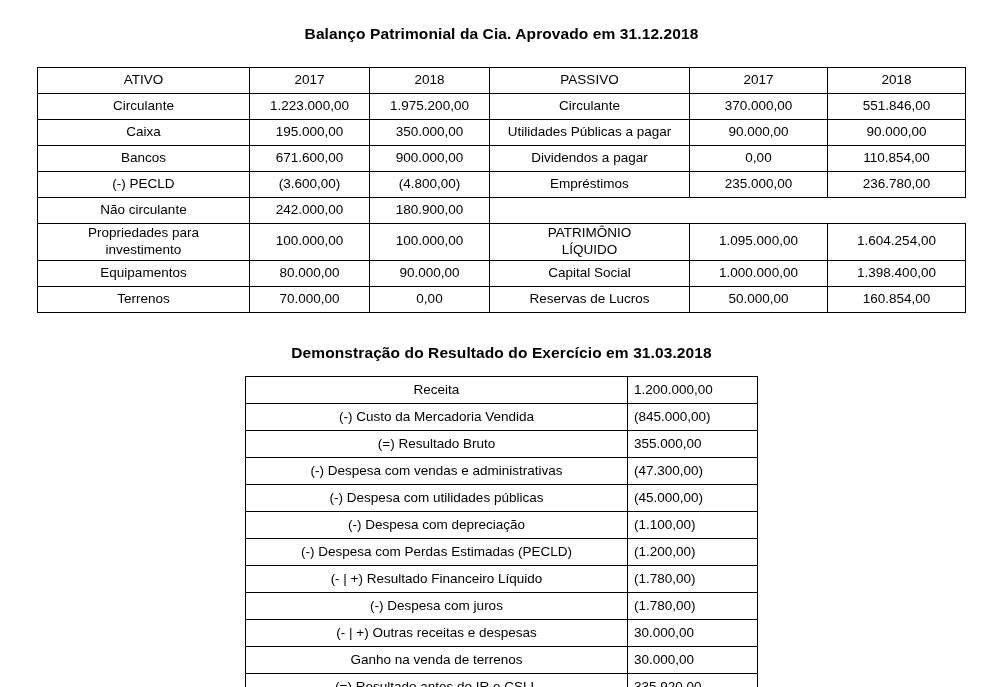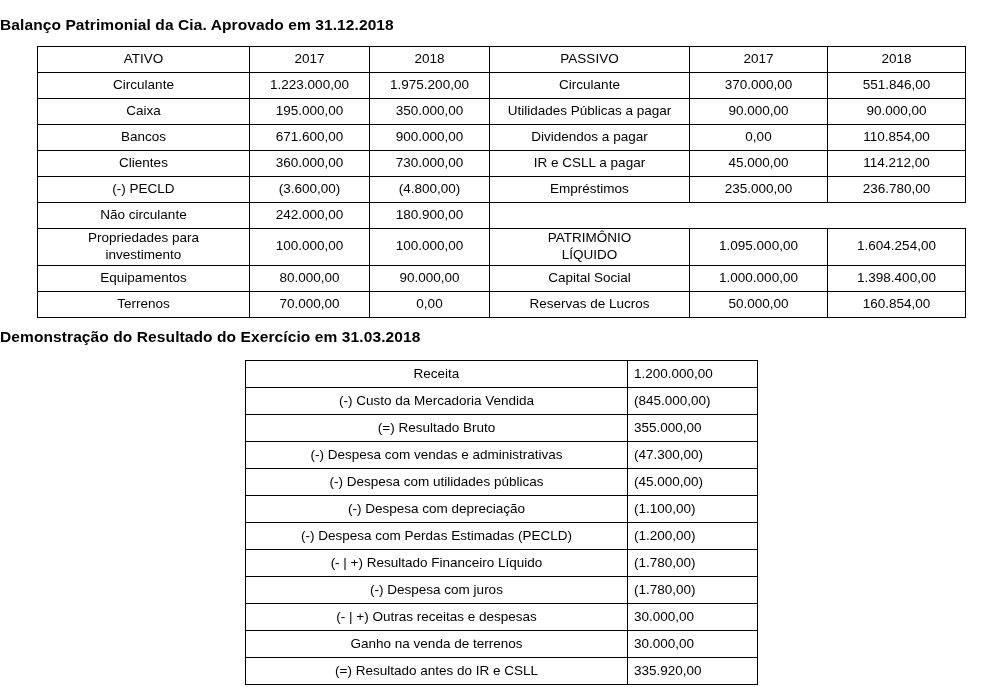--- a/index.html
+++ b/index.html
@@ -14,39 +14,39 @@
     color: #000000;
     position: relative;
     overflow: hidden;
   }
   .doc {
     width: 1003px;
     box-sizing: border-box;
     padding: 10px 0 0 0;
   }
   .title {
-    text-align: left;
+    text-align: center;
     font-weight: bold;
     font-size: 15.5px;
     letter-spacing: 0.1px;
-    margin: 6px 0 8px 0;
+    margin: 15px 0 8px 0;
   }
   table {
     border-collapse: collapse;
     table-layout: fixed;
   }
   
   .bp-wrap {
     padding: 0 0 0 0;
     display: flex;
     justify-content: center;
   }
   table.bp {
     width: 928px;
-    margin: 4px auto;
+    margin: 16px auto;
   }
   table.bp td {
     border: 1px solid #000000;
     font-size: 13.5px;
     text-align: center;
     height: 23px;
     padding: 1px 4px;
     line-height: 1.25;
     vertical-align: middle;
   }
@@ -132,28 +132,20 @@
 
         <tr>
           <td>Bancos</td>
           <td>671.600,00</td>
           <td>900.000,00</td>
           <td>Dividendos a pagar</td>
           <td>0,00</td>
           <td>110.854,00</td>
         </tr>
 
-        <tr>
-          <td>Clientes</td>
-          <td>360.000,00</td>
-          <td>730.000,00</td>
-          <td>IR e CSLL a pagar</td>
-          <td>45.000,00</td>
-          <td>114.212,00</td>
-        </tr>
 
         <tr>
           <td>(-) PECLD</td>
           <td>(3.600,00)</td>
           <td>(4.800,00)</td>
           <td>Empréstimos</td>
           <td>235.000,00</td>
           <td>236.780,00</td>
         </tr>
 

